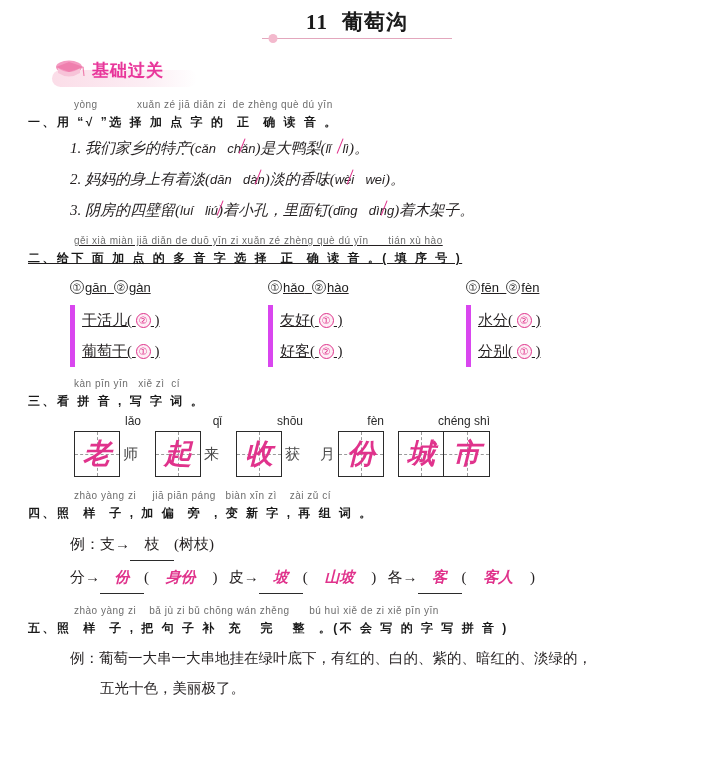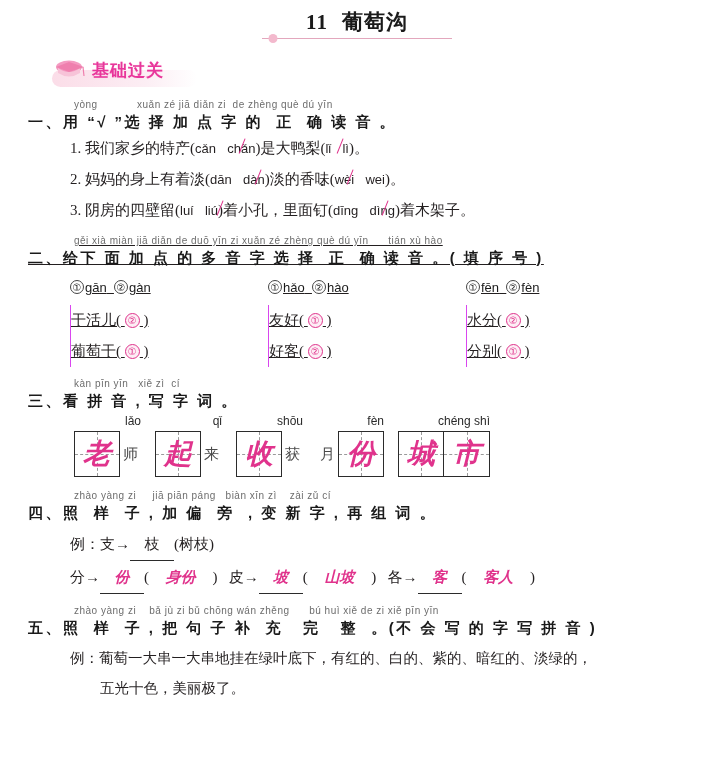--- a/index.html
+++ b/index.html
@@ -66,25 +66,25 @@
   
   .ex { margin: 0 0 0 0; padding: 0 14px 0 14px; }
   .pinyin-line {
     font-family: "Liberation Sans", "DejaVu Sans", sans-serif;
     font-size: 10px; color: #6d6d6d;
     letter-spacing: 0.5px; white-space: pre;
     margin-left: 60px; line-height: 13px;
   }
   .ex-head {
     font-family: "Liberation Sans", "DejaVu Sans", sans-serif;
-    font-size: 15px; font-weight: bold; color: #1a1a1a;
+    font-size: 12px; font-weight: bold; color: #1a1a1a;
     letter-spacing: 2.5px; line-height: 22px;
     margin-left: 14px; white-space: pre;
   }
-  .ex-body { margin-left: 56px; }
+  .ex-body { margin-left: 56px; font-style: italic; }
 
   .q-line {
     font-size: 15px; line-height: 30px;
     white-space: pre; position: relative;
     font-family: "Liberation Serif", "DejaVu Serif", serif;
   }
   .py { font-family: "Liberation Sans","DejaVu Sans",sans-serif; font-size: 13px; }
   .dotted { position: relative; }
   .dotted::after {
     content: ""; position: absolute;
@@ -111,21 +111,21 @@
     font-size: 13px; line-height: 26px; color: #1a1a1a; white-space: pre;
   }
   .circnum {
     display: inline-block; width: 14px; height: 14px; line-height: 13px;
     border: 1px solid #444; border-radius: 50%;
     text-align: center; font-size: 10px; margin-right: 1px;
     font-family: "Liberation Sans","DejaVu Sans",sans-serif;
     vertical-align: 1px;
   }
   .brace-group {
-    border-left: 1px solid #d946ef; margin-top: 4px;
+    border-left: 5px solid #d946ef; padding-left: 7px; margin-top: 4px;
   }
   .ans-row {
     font-size: 15px; line-height: 31px; white-space: pre;
     font-family: "Liberation Serif","DejaVu Serif",serif;
   }
   .ans-circ {
     display: inline-block; width: 15px; height: 15px; line-height: 14px;
     border: 1px solid #e0338c; border-radius: 50%;
     text-align: center; font-size: 10px; color: #e0338c;
     font-family: "Liberation Sans","DejaVu Sans",sans-serif;

